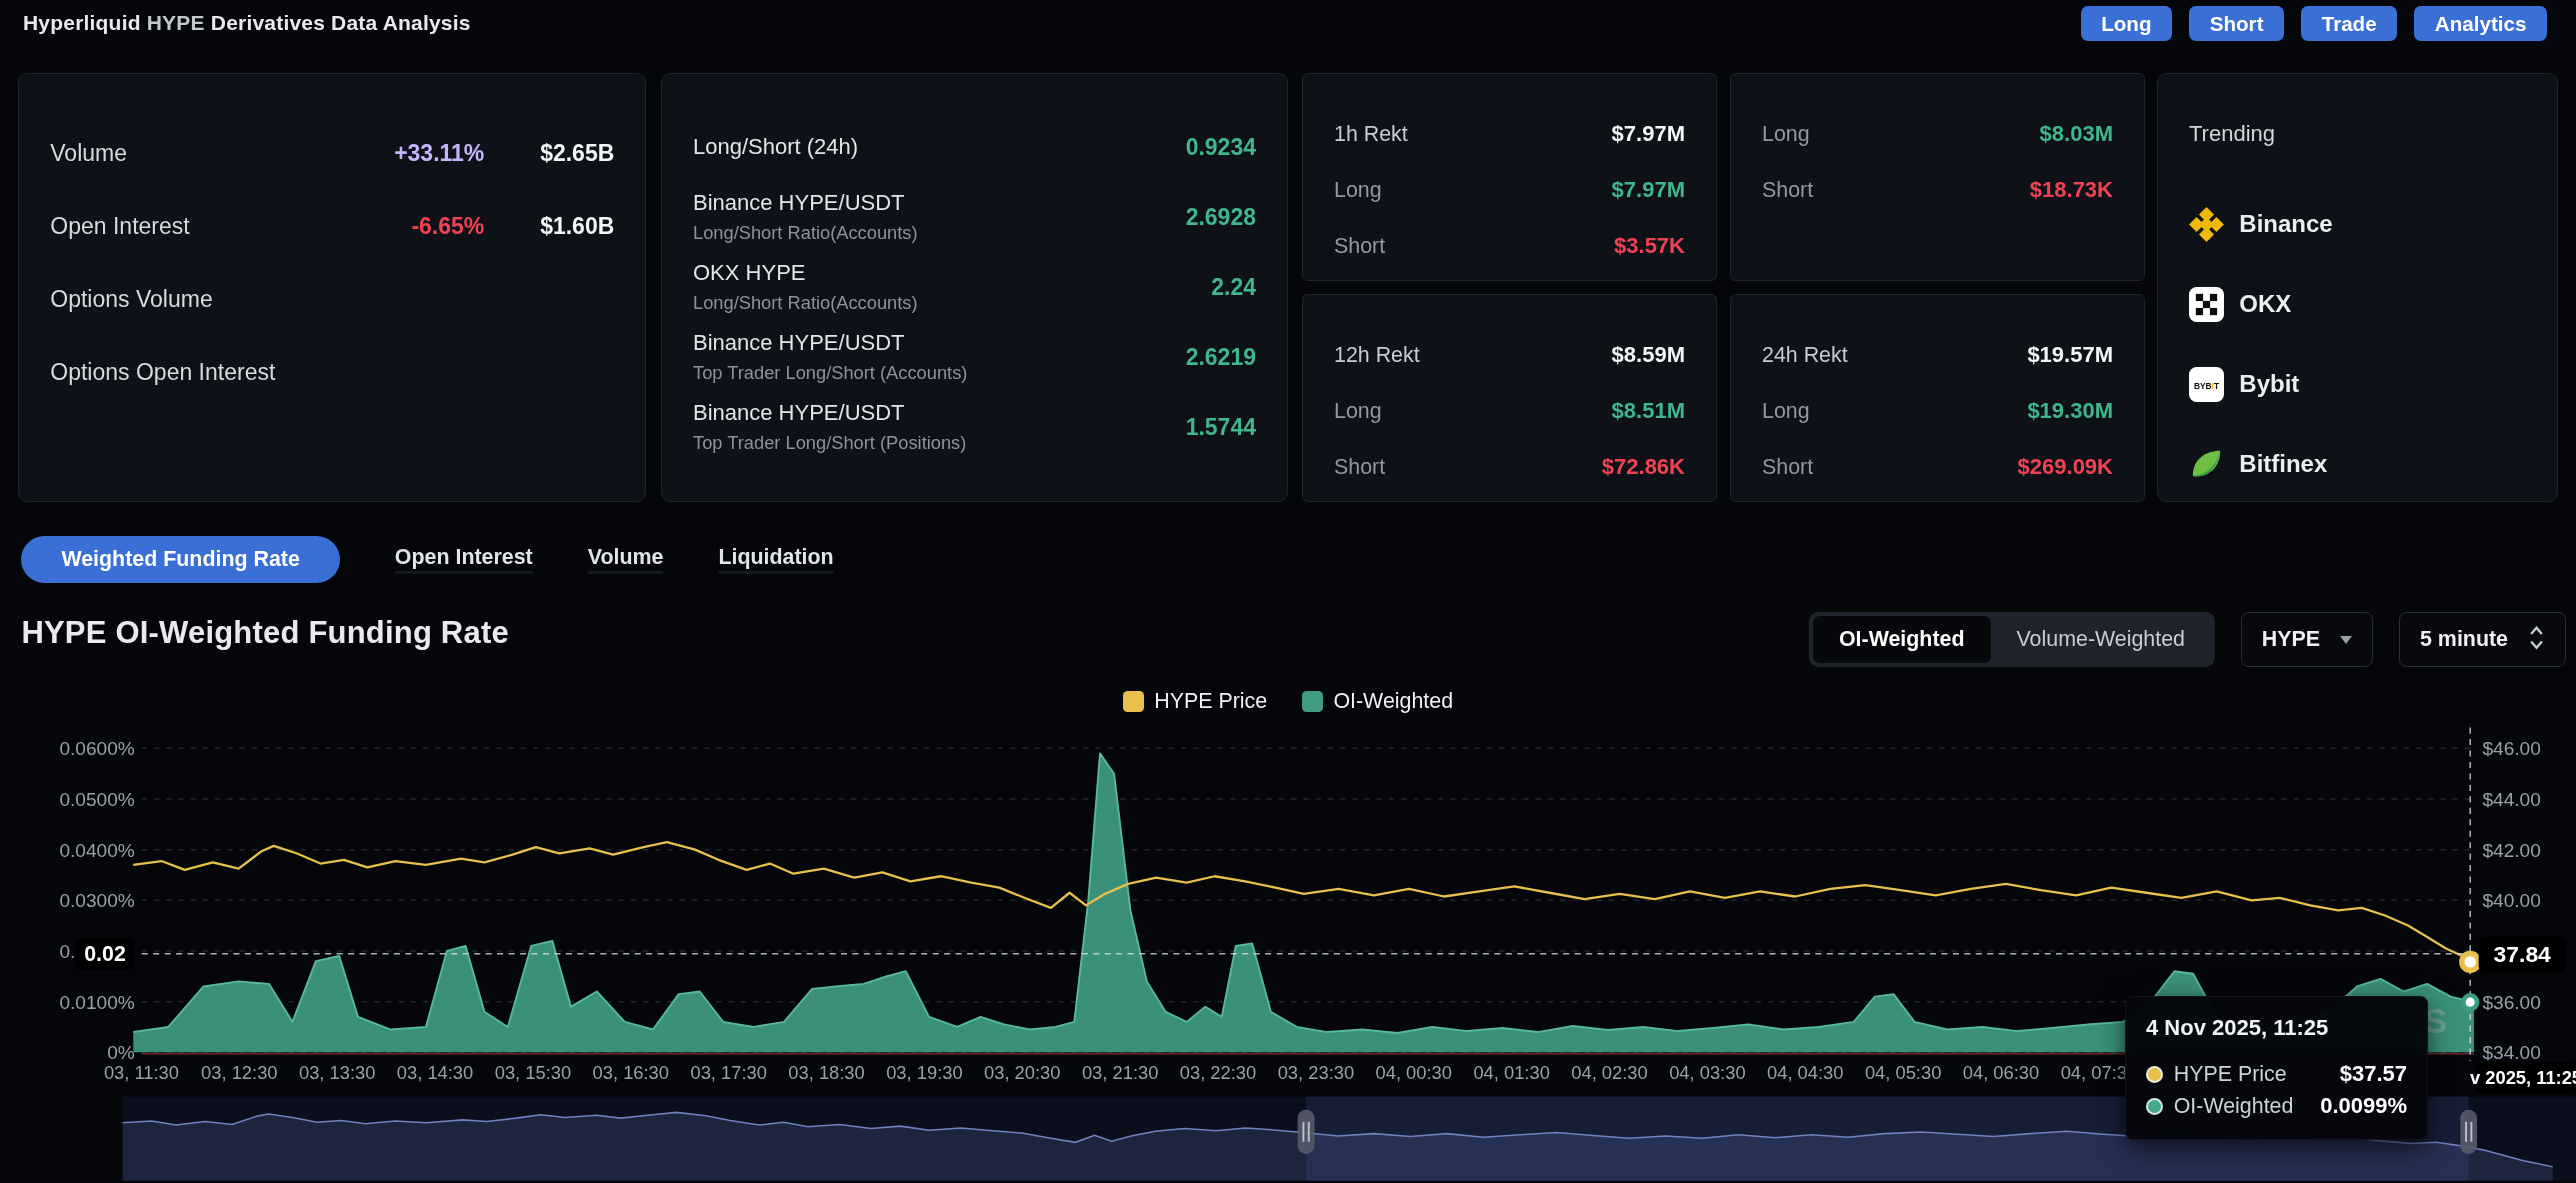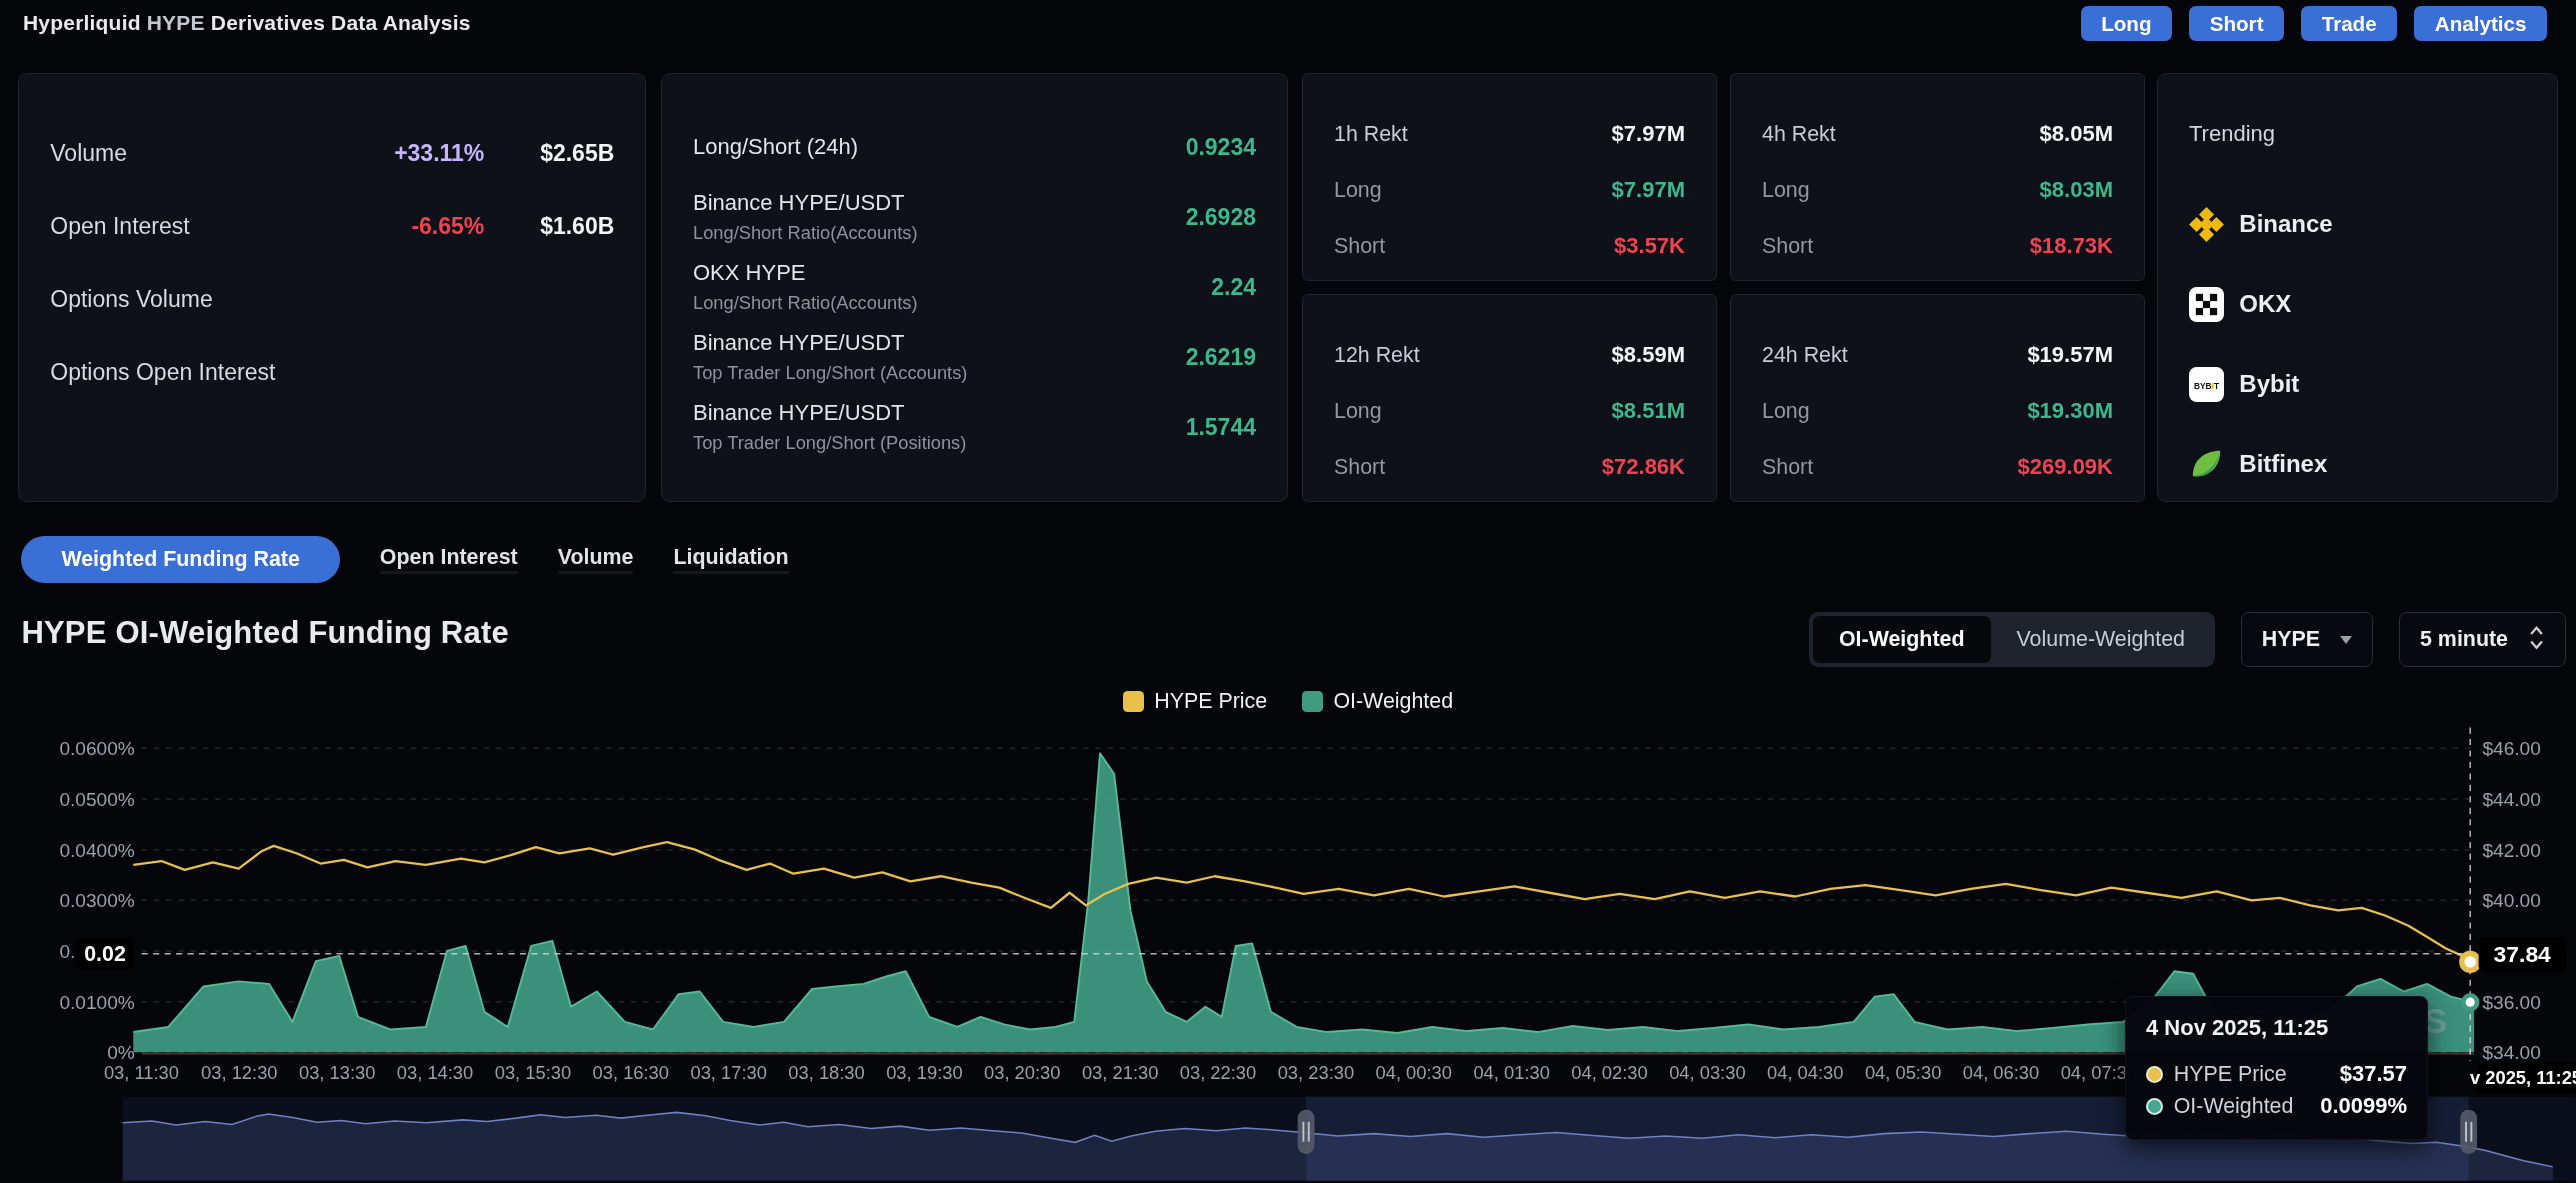--- a/index.html
+++ b/index.html
@@ -35,21 +35,21 @@
   .rekt-sub{flex:1;font-size:21.4px;color:#93989f;}
   .rekt-total{font-size:22px;font-weight:700;color:#f4f5f7;}
   .rekt-long{font-size:22px;font-weight:600;color:#3fb68b;}
   .rekt-short{font-size:22px;font-weight:600;color:#f04352;}
   #trending-card{left:2157px;width:401px;padding:47px 0 0 31px;}
   .trend-title{font-size:22px;color:#d3d6db;margin-bottom:37px;}
   .trend-item{height:80px;display:flex;align-items:center;gap:15.3px;cursor:pointer;}
   .trend-icon{width:35px;height:35px;flex:0 0 35px;}
   .trend-name{font-size:24px;font-weight:700;color:#eceef1;}
   
-  #tabs{position:absolute;left:21.4px;top:535px;display:flex;align-items:center;gap:40px;height:49px;}
+  #tabs{position:absolute;left:21.4px;top:535px;display:flex;align-items:center;gap:55px;height:49px;}
   .tab{font-size:21.4px;font-weight:700;color:#e1e4e8;cursor:pointer;padding-bottom:1.5px;border-bottom:3.8px solid #131820;}
   .tab.active{background:#3a6fd6;color:#fff;border-radius:24.5px;height:47px;display:flex;align-items:center;
               padding:0 40px;border-bottom:none;}
   
   #chart-title{position:absolute;left:21.4px;top:615px;font-size:31px;font-weight:800;letter-spacing:0.2px;}
   #controls{position:absolute;right:10px;top:612px;display:flex;gap:26px;align-items:center;height:55px;}
   .seg{background:#1f232b;border-radius:9.2px;display:flex;align-items:center;padding:3.8px;height:55px;box-sizing:border-box;}
   .seg-opt{padding:0 26px;height:47px;display:flex;align-items:center;font-size:21.4px;color:#c9cdd3;cursor:pointer;}
   .seg-opt.active{background:#06080c;border-radius:6.9px;color:#fff;font-weight:600;}
   .select-box{height:55px;border:1.5px solid #2a2f38;border-radius:7.6px;display:flex;align-items:center;
@@ -157,24 +157,20 @@
       <div class="rekt-row">
           <div class="rekt-sub">Long</div>
           <div class="rekt-long">$7.97M</div>
         </div>
       <div class="rekt-row">
           <div class="rekt-sub">Short</div>
           <div class="rekt-short">$3.57K</div>
         </div>
     </div>
     <div class="rekt-card">
-      <div class="rekt-row">
-          <div class="rekt-title">4h Rekt</div>
-          <div class="rekt-total">$8.05M</div>
-        </div>
       <div class="rekt-row">
           <div class="rekt-sub">Long</div>
           <div class="rekt-long">$8.03M</div>
         </div>
       <div class="rekt-row">
           <div class="rekt-sub">Short</div>
           <div class="rekt-short">$18.73K</div>
         </div>
     </div>
     <div class="rekt-card">

